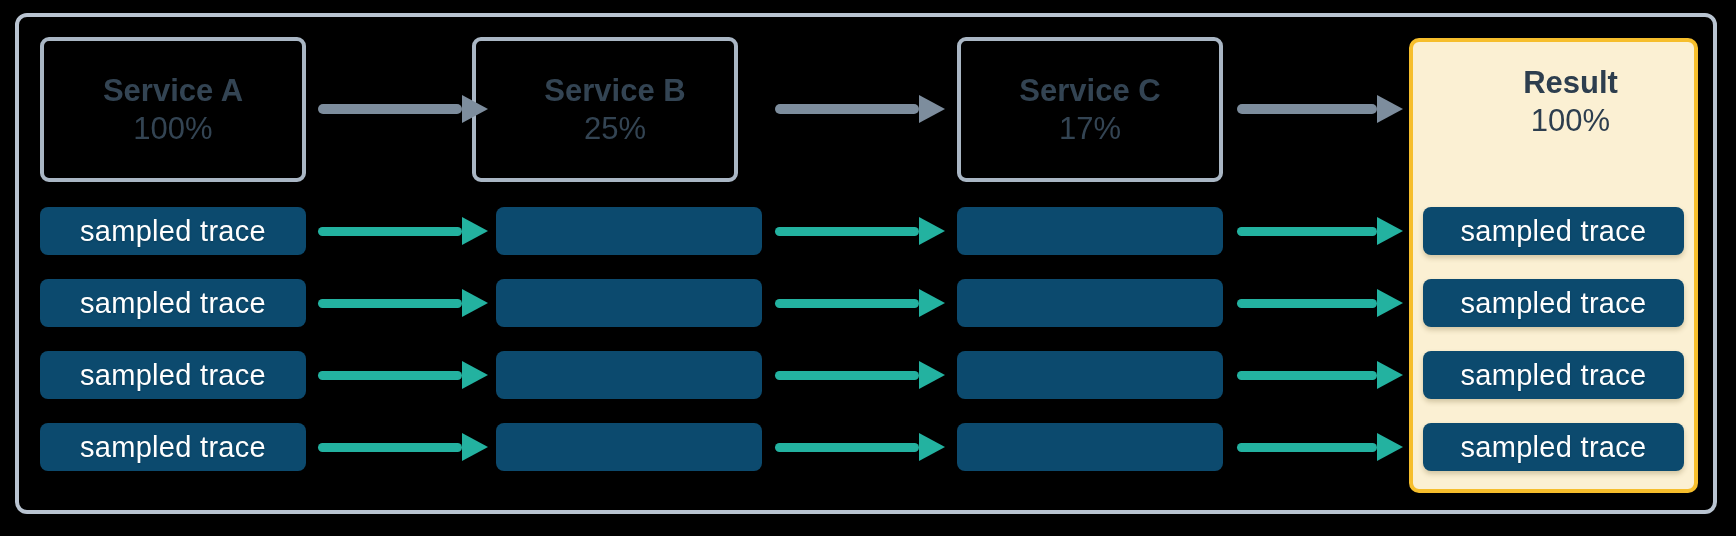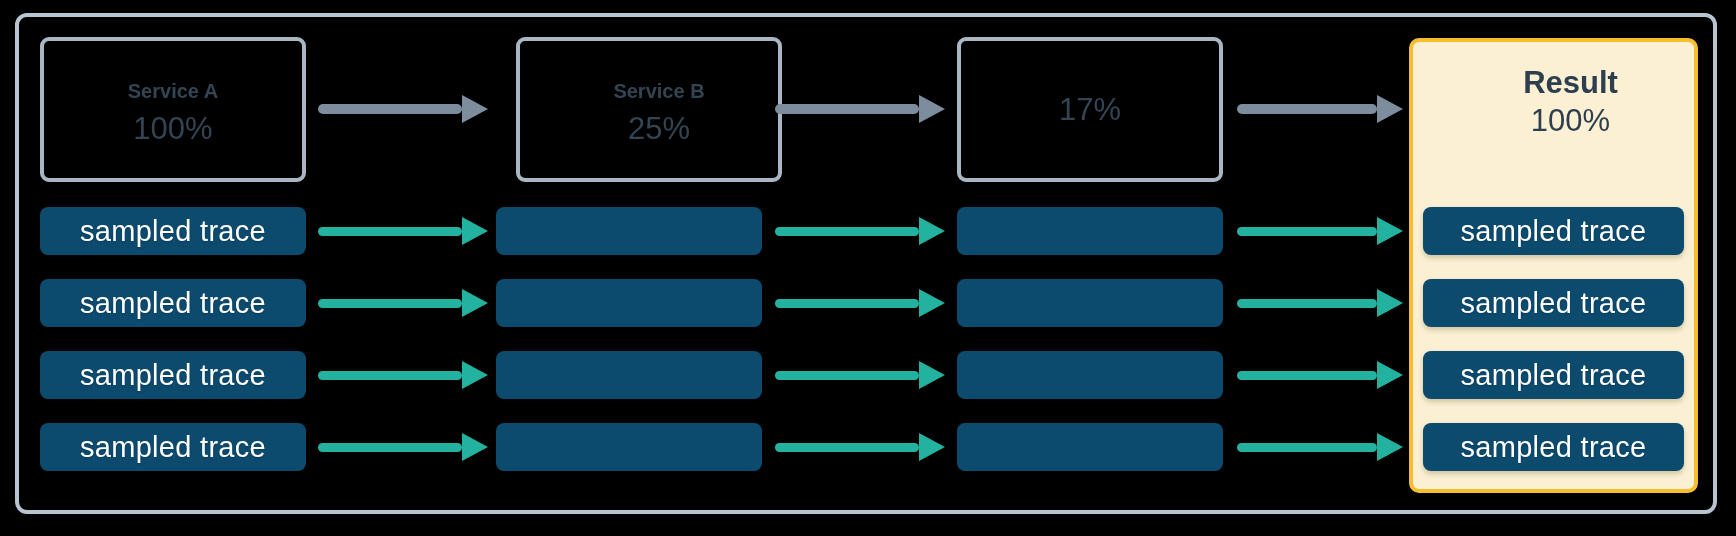--- a/index.html
+++ b/index.html
@@ -16,24 +16,24 @@
     background:transparent;
   }
 
   
   .service-box{
     position:absolute;top:37px;height:145px;width:266px;
     border:4px solid #A9B6C4;border-radius:9px;box-sizing:border-box;
     display:flex;flex-direction:column;align-items:center;justify-content:center;
     gap:4px;background:transparent;
   }
-  .service-box .name{font-size:20px;font-weight:bold;color:#334453;line-height:34px;}
+  .service-box .name{font-size:31px;font-weight:bold;color:#334453;line-height:34px;}
   .service-box .rate{font-size:31px;font-weight:normal;color:#334453;line-height:34px;}
   .box-a{left:40px;}
-  .box-b{left:516px;padding-left:20px;}
+  .box-b{left:472px;padding-left:20px;}
   .box-c{left:957px;}
 
   
   .result-box{
     position:absolute;left:1409px;top:38px;width:289px;height:455px;
     background:#FBF0D3;border:4px solid #F6BE2C;border-radius:10px;
     box-sizing:border-box;
   }
   .result-box .heading{
     position:absolute;left:0;right:0;top:24px;
@@ -80,20 +80,21 @@
 
   <div class="service-box box-a">
     <div class="name">Service A</div>
     <div class="rate">100%</div>
   </div>
   <div class="service-box box-b">
     <div class="name">Service B</div>
     <div class="rate">25%</div>
   </div>
   <div class="service-box box-c">
+    <div class="name">Service C</div>
     <div class="rate">17%</div>
   </div>
 
   <div class="result-box">
     <div class="heading">
       <div class="name">Result</div>
       <div class="rate">100%</div>
     </div>
   </div>
 

